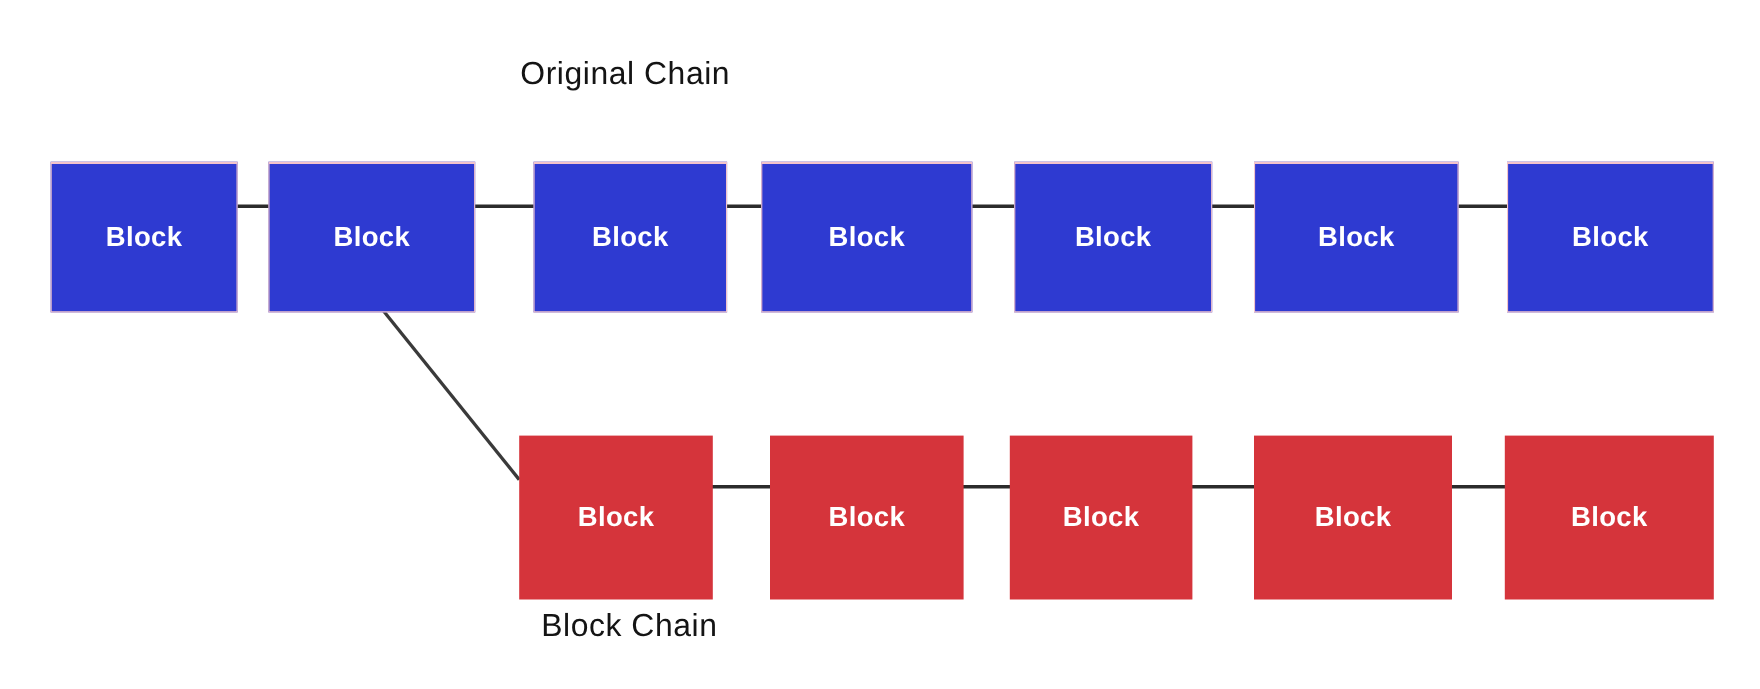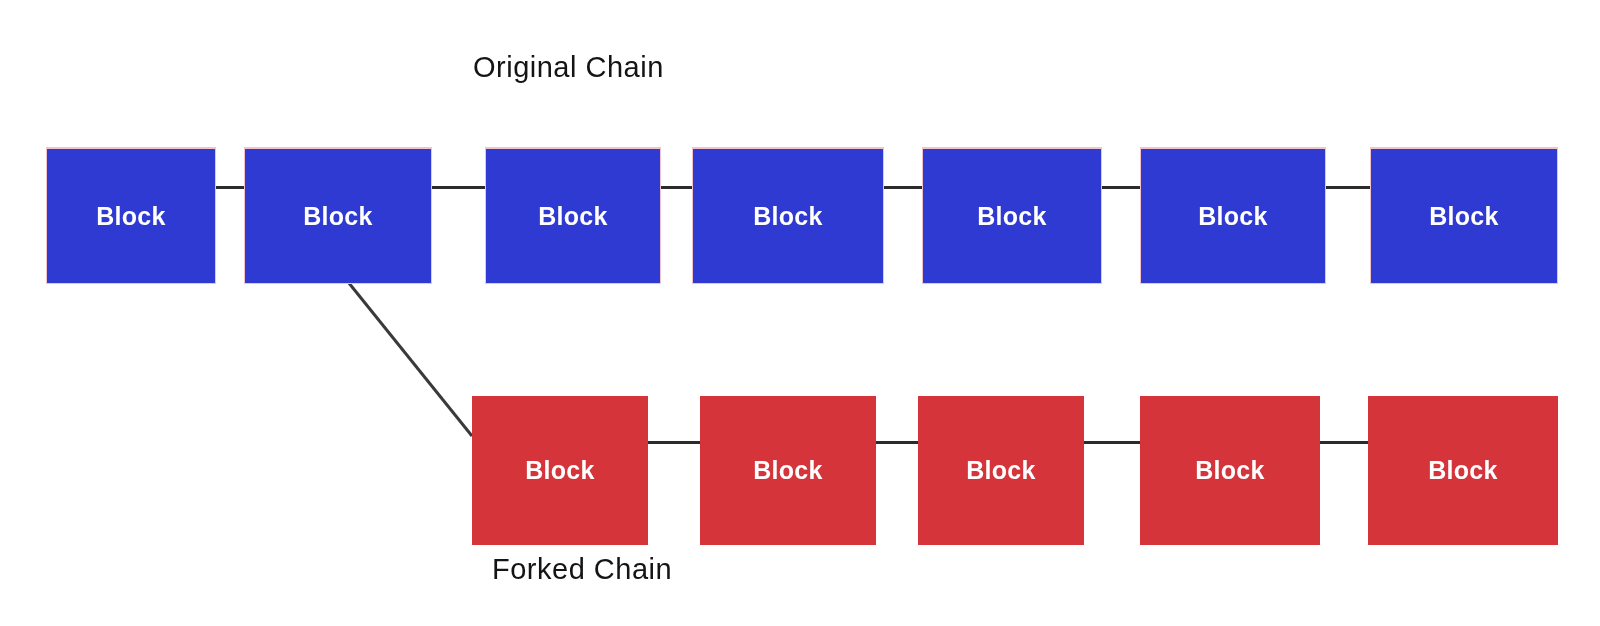--- a/index.html
+++ b/index.html
@@ -100,15 +100,15 @@
   <div class="block blue" style="left:922px;  width:180px;">Block</div>
   <div class="block blue" style="left:1140px; width:186px;">Block</div>
   <div class="block blue" style="left:1370px; width:188px;">Block</div>
 
   <div class="block red" style="left:472px;  width:176px;">Block</div>
   <div class="block red" style="left:700px;  width:176px;">Block</div>
   <div class="block red" style="left:918px;  width:166px;">Block</div>
   <div class="block red" style="left:1140px; width:180px;">Block</div>
   <div class="block red" style="left:1368px; width:190px;">Block</div>
 
-  <div class="chain-title forked">Forked Chain</div>
+  <div class="chain-title forked">Block Chain</div>
 
 </div>
 
 </body></html>

